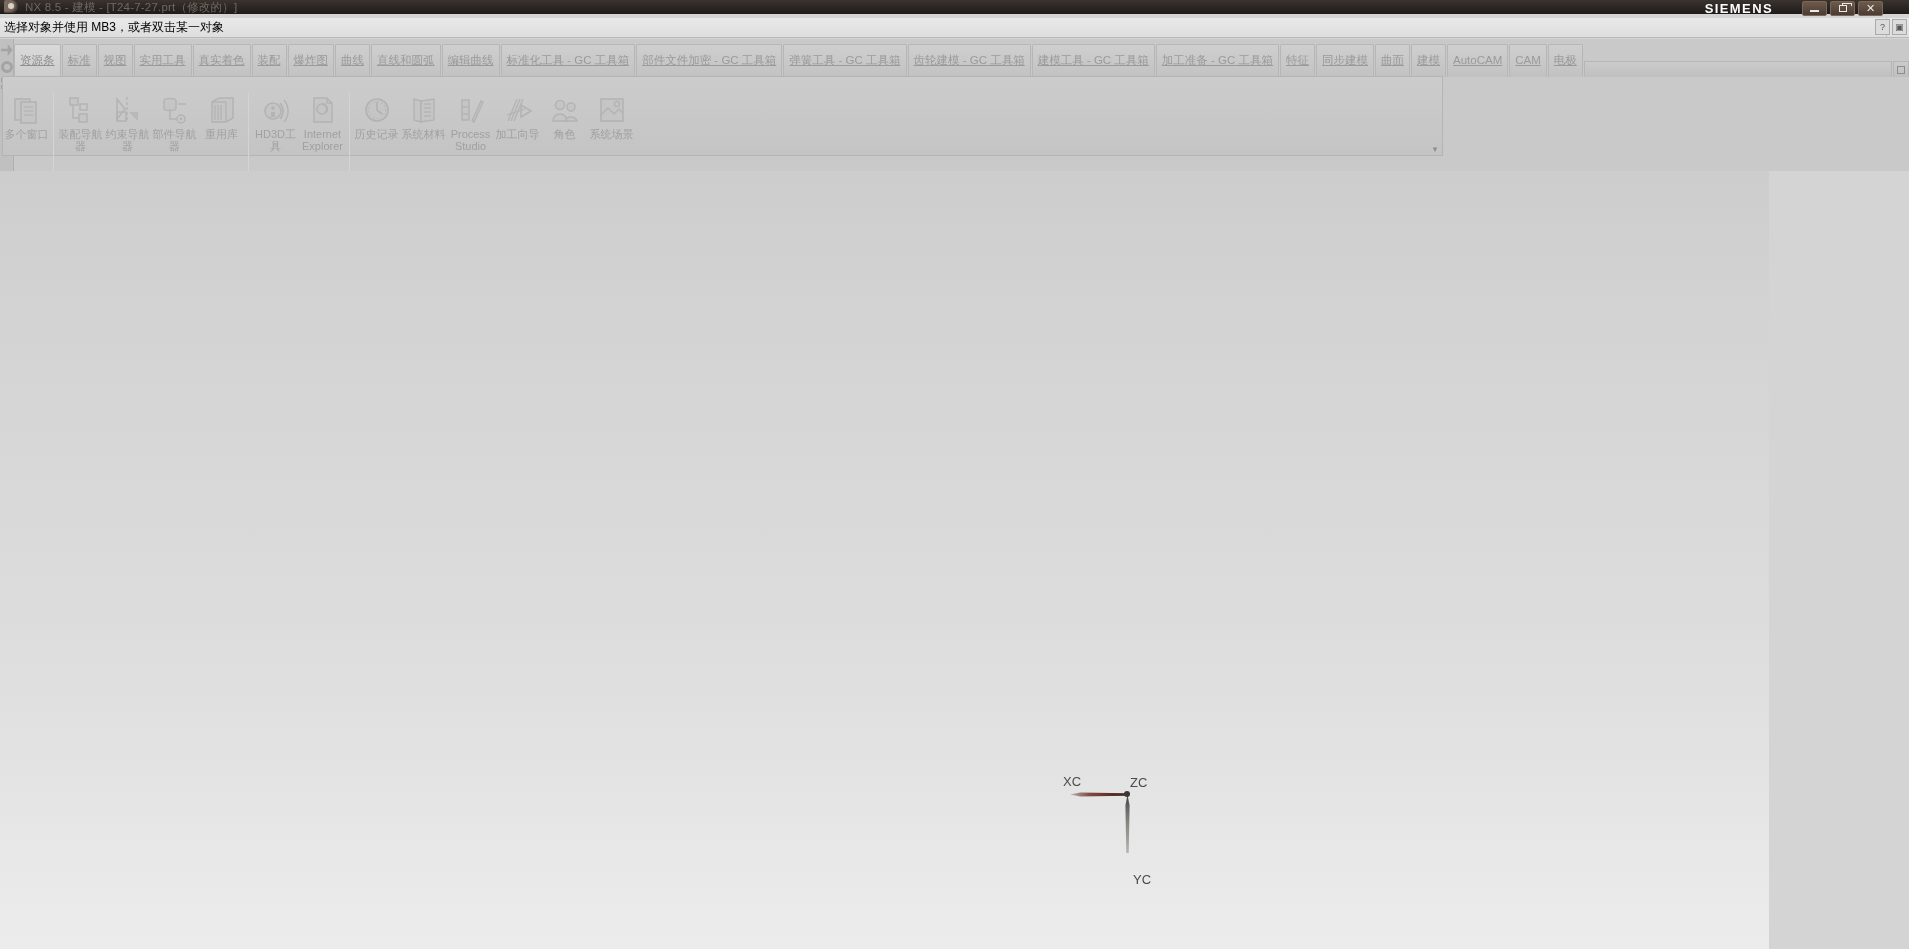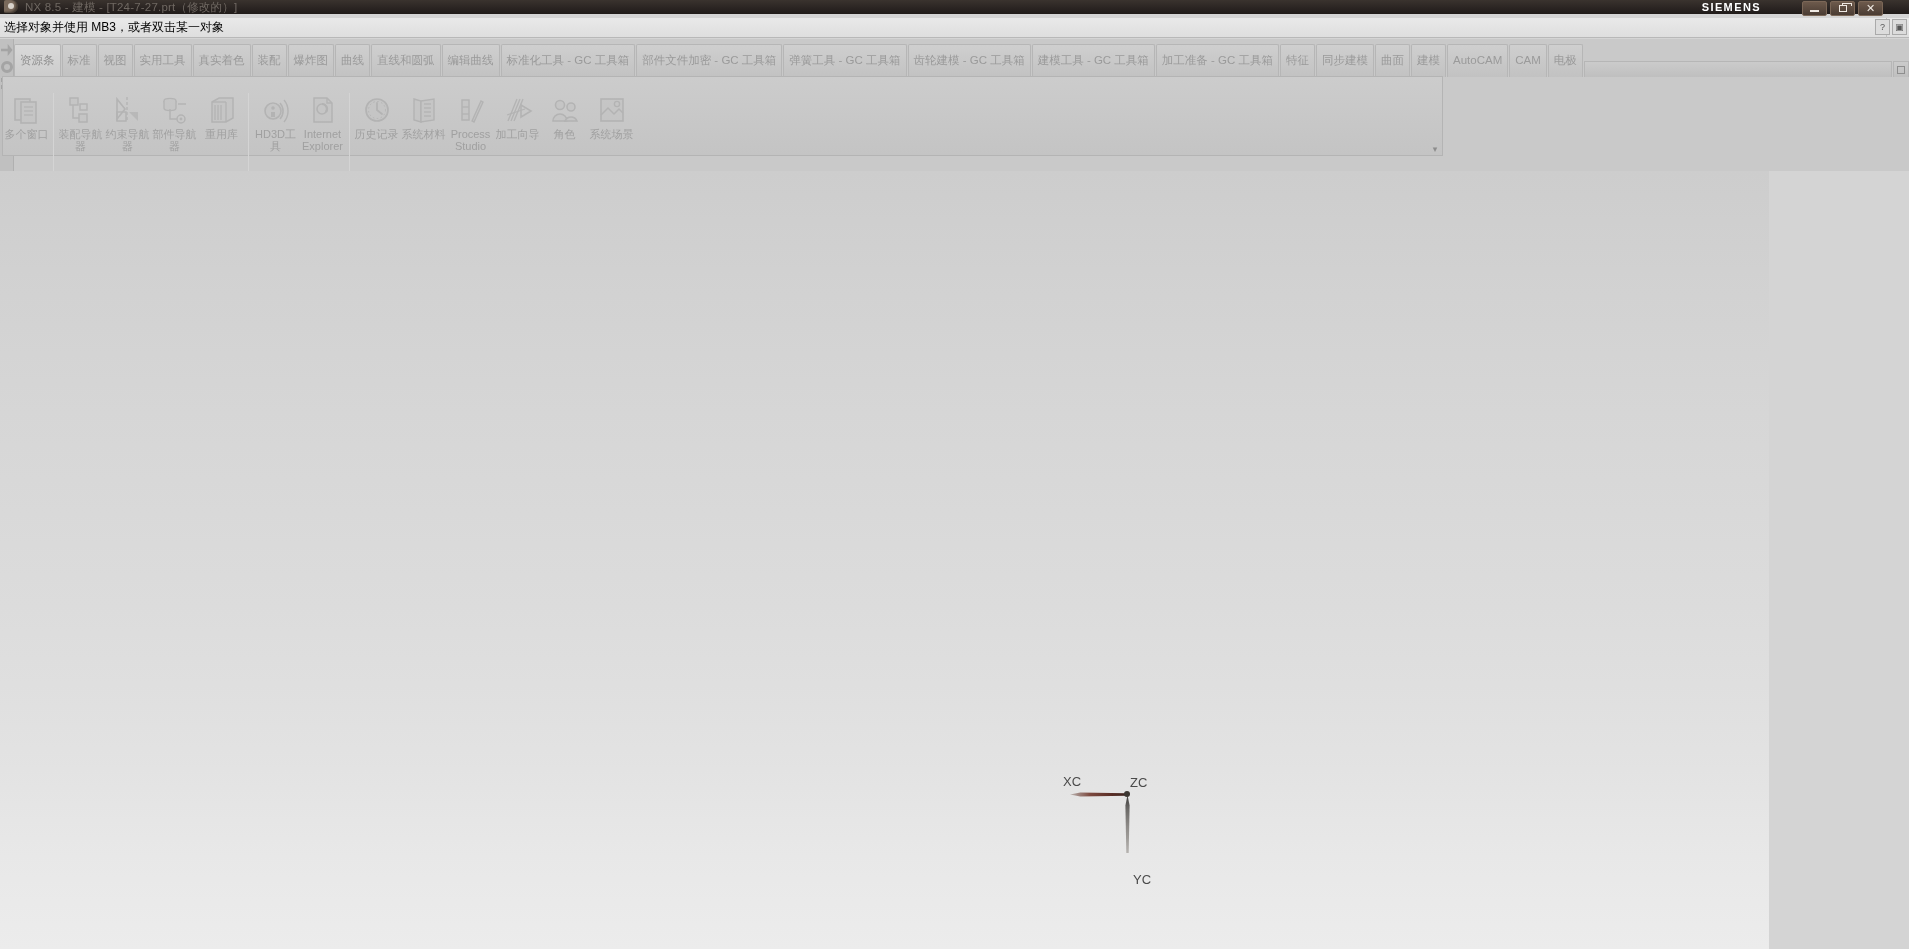--- a/index.html
+++ b/index.html
@@ -31,22 +31,22 @@
     content: ""; position: absolute; left: 4px; top: 3px;
     width: 6px; height: 6px; border-radius: 50%;
     background: #d8d2cb;
   }
   #title-text {
     color: #6f6862; font-size: 11.5px; margin-left: 5px;
     letter-spacing: .2px; white-space: nowrap;
     font-family: "Liberation Sans", sans-serif;
   }
   #siemens-brand {
-    position: absolute; right: 148px; top: 1px;
-    color: #ffffff; font-size: 11px; font-weight: bold;
+    position: absolute; right: 136px; top: 1px;
+    color: #ffffff; font-size: 13px; font-weight: bold;
     letter-spacing: 1.4px; font-family: "Liberation Sans", sans-serif;
   }
   .wbtn {
     position: absolute; top: 1px; width: 25px; height: 15px;
     background: linear-gradient(to bottom,#6d5a4c,#4a3c33);
     border: 1px solid #7b6757; border-radius: 2px;
     display: flex; align-items: center; justify-content: center;
     color: #efe9e3; font-size: 11px; line-height: 1;
   }
   #btn-min  { right: 82px; }
@@ -109,20 +109,21 @@
   }
   .tab {
     height: 16px; padding: 16px 5px;
     background: linear-gradient(to bottom,#cfcfcf,#c2c2c2);
     border: 1px solid #b6b6b6; border-bottom: none;
     border-radius: 2px 2px 0 0;
     margin-right: 1px;
     display: flex; align-items: center; justify-content: center;
     font-size: 11.5px; color: #9a9a9a; white-space: nowrap;
     line-height: 1;
+    text-decoration: underline;
   }
   .tab.active {
     background: linear-gradient(to bottom,#d9d9d9,#cdcdcd);
     color: #8f8f8f;
   }
   #tab-filler {
     flex: 1 1 auto; height: 16px;
     background: linear-gradient(to bottom,#cbcbcb,#bfbfbf);
     border: 1px solid #b6b6b6; border-bottom: none;
     margin-right: 1px;

